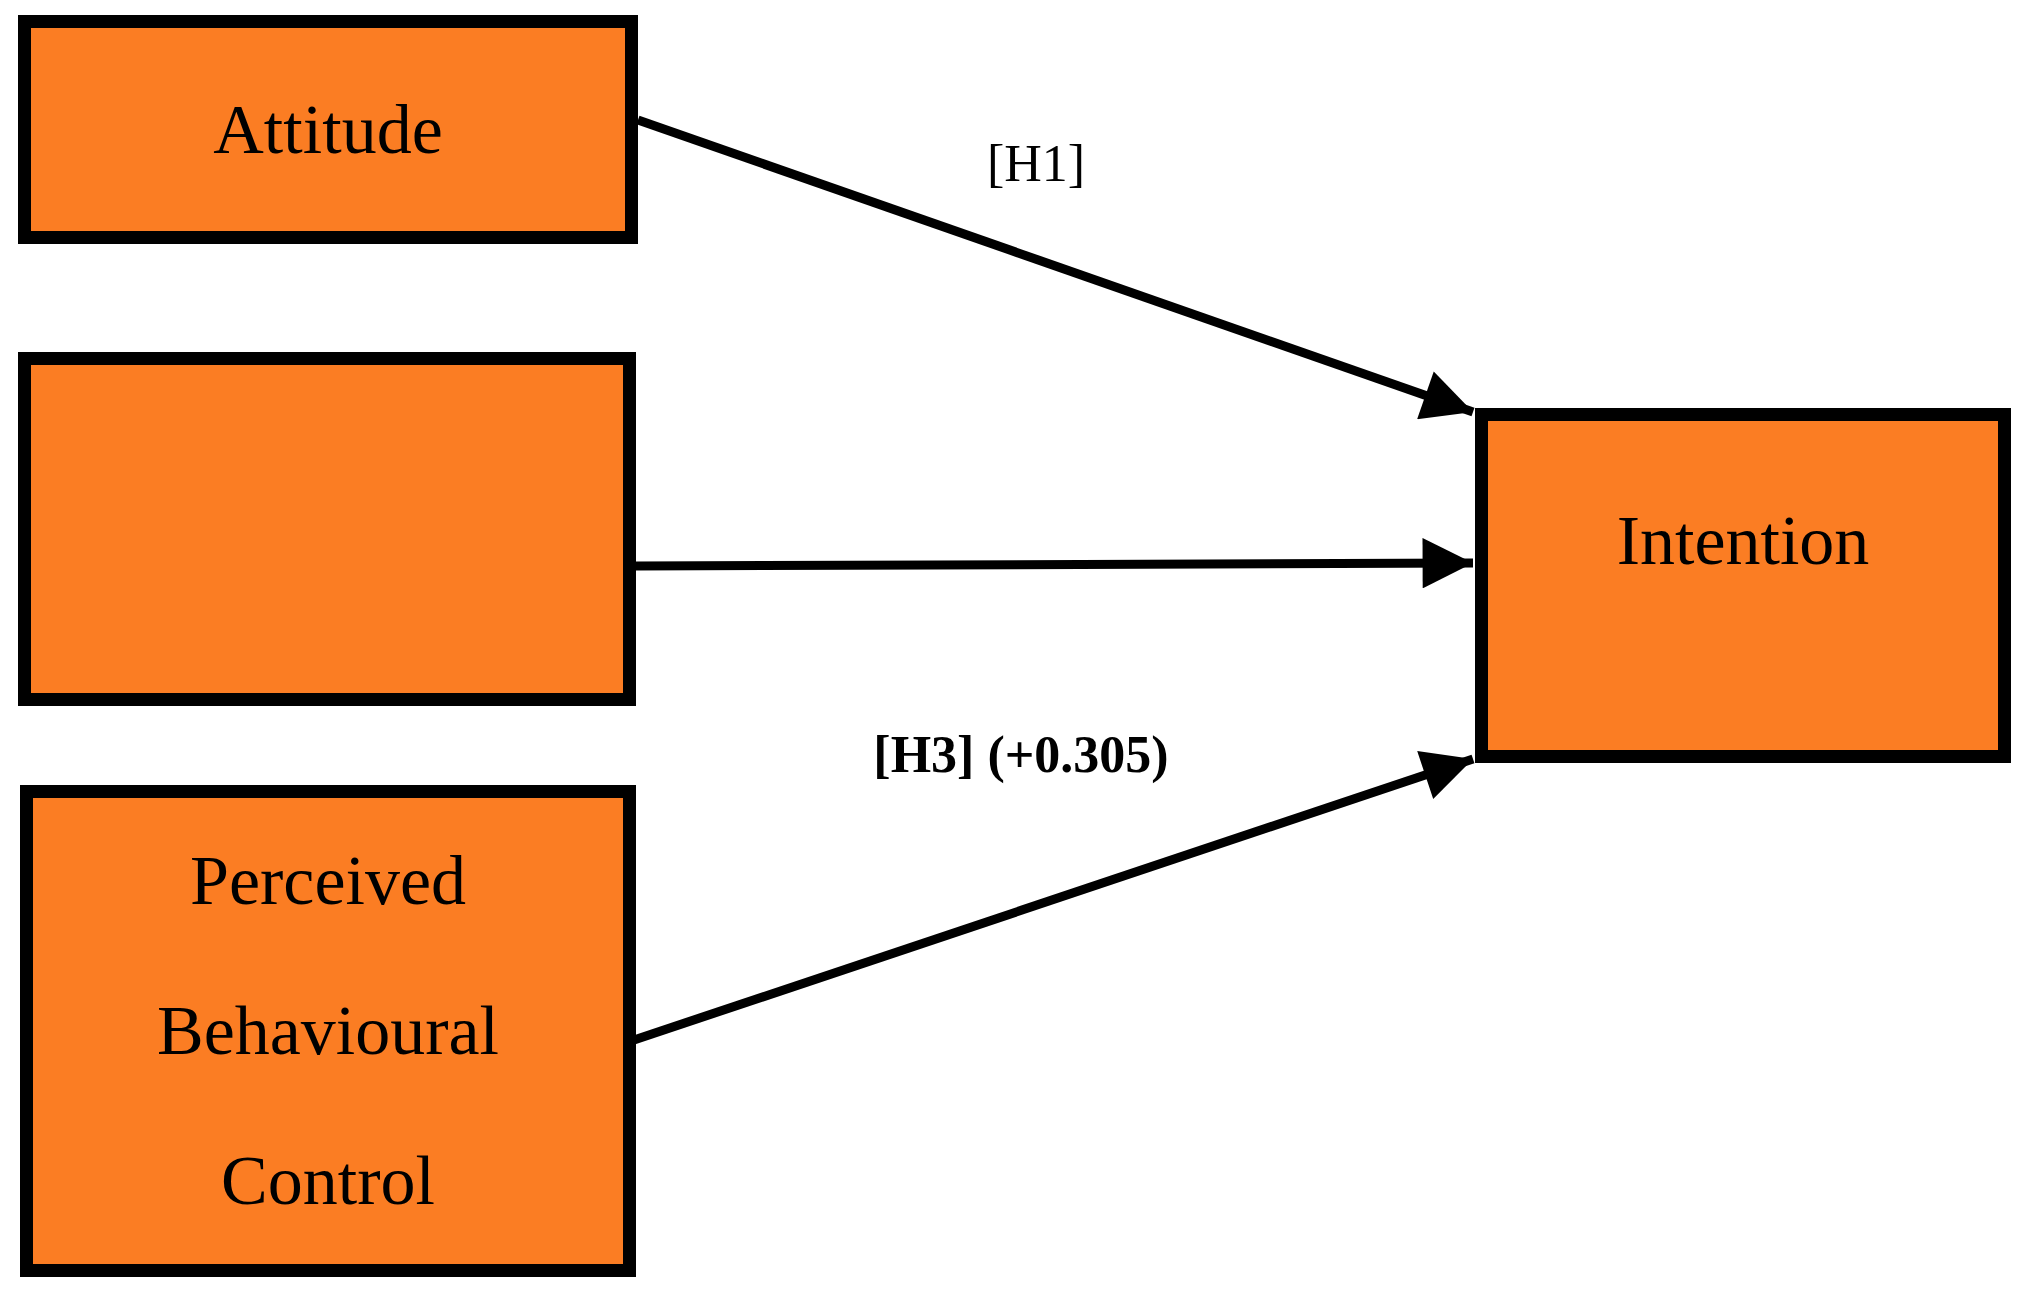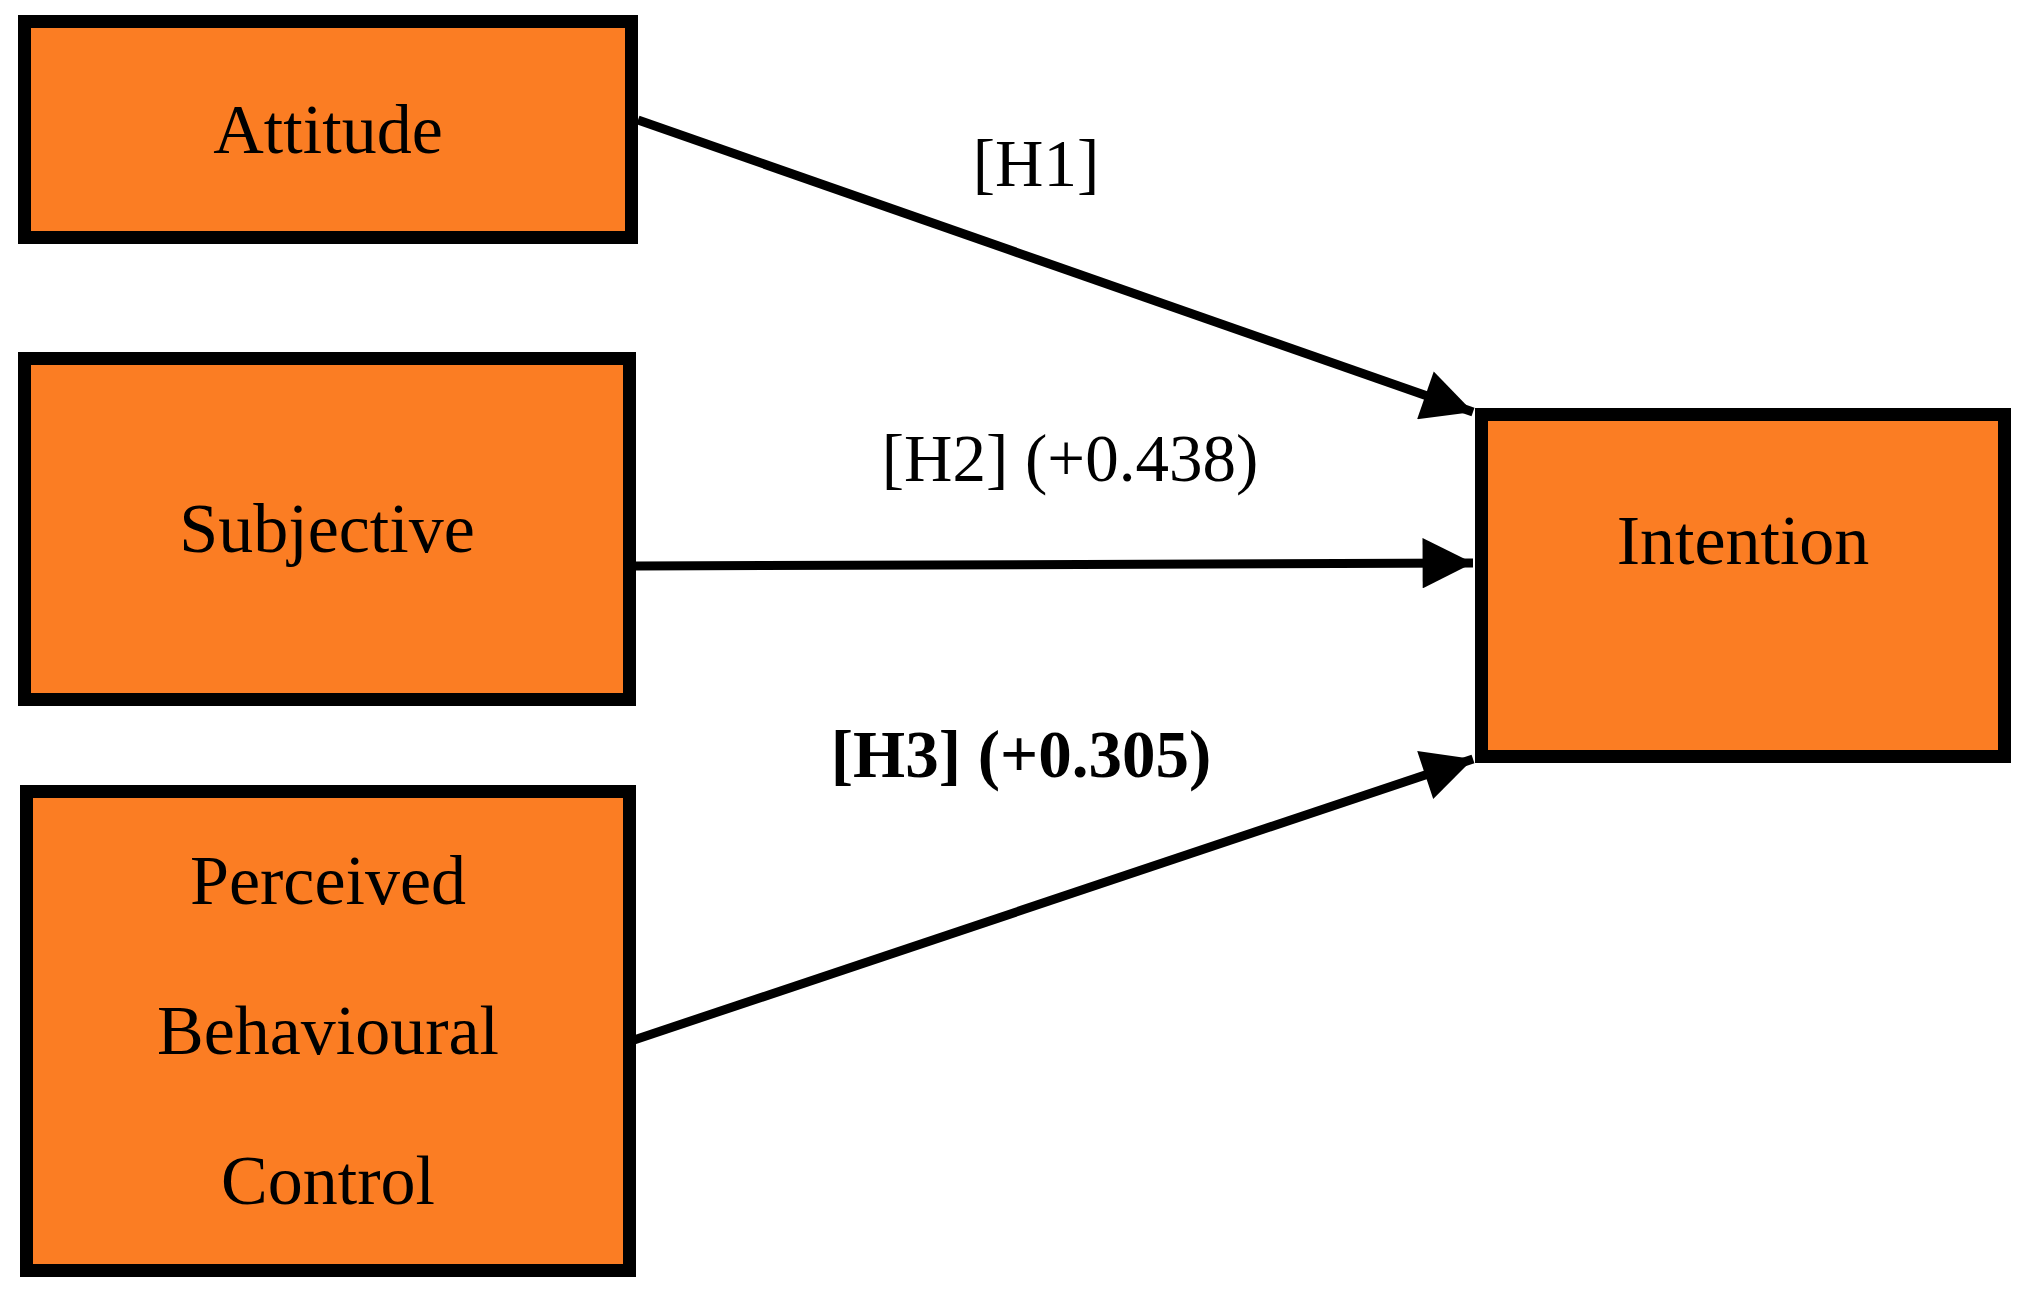--- a/index.html
+++ b/index.html
@@ -35,21 +35,21 @@
     color:var(--text);
   }
   .node .line{display:block;}
   #node-attitude{left:18px;top:15px;width:620px;height:229px;}
   #node-subjective-norms{left:18px;top:352px;width:618px;height:354px;}
   #node-pbc{left:20px;top:785px;width:616px;height:492px;}
   #node-intention{left:1475px;top:408px;width:536px;height:355px;padding-bottom:90px;}
   .edge-label{
     position:absolute;
     transform:translate(-50%,-50%);
-    font-size:67px;
+    font-size:52px;
     white-space:nowrap;
     color:var(--text);
   }
   #label-h1{left:1036px;top:163px;}
   #label-h2{left:1070px;top:458px;}
   #label-h3{left:1021px;top:754px;font-weight:bold;}
   #arrow-layer{
     position:absolute;
     left:0;top:0;
     width:2028px;
@@ -75,30 +75,28 @@
     <line x1="638" y1="120" x2="1473" y2="412" marker-end="url(#head)"></line>
     <line x1="636" y1="566" x2="1473" y2="563" marker-end="url(#head)"></line>
     <line x1="634" y1="1040" x2="1473" y2="759" marker-end="url(#head)"></line>
   </svg>
 
   <div class="node" id="node-attitude">
     <span class="line">Attitude</span>
   </div>
 
   <div class="node" id="node-subjective-norms">
-    <span class="line">Subjective</span>
   </div>
 
   <div class="node" id="node-intention">
     <span class="line">Intention</span>
   </div>
 
   <div class="node" id="node-pbc">
     <span class="line">Perceived</span>
     <span class="line">Behavioural</span>
     <span class="line">Control</span>
   </div>
 
   <div class="edge-label" id="label-h1">[H1]</div>
-  <div class="edge-label" id="label-h2">[H2] (+0.438)</div>
   <div class="edge-label" id="label-h3">[H3] (+0.305)</div>
 
 </div>
 
 </body></html>

